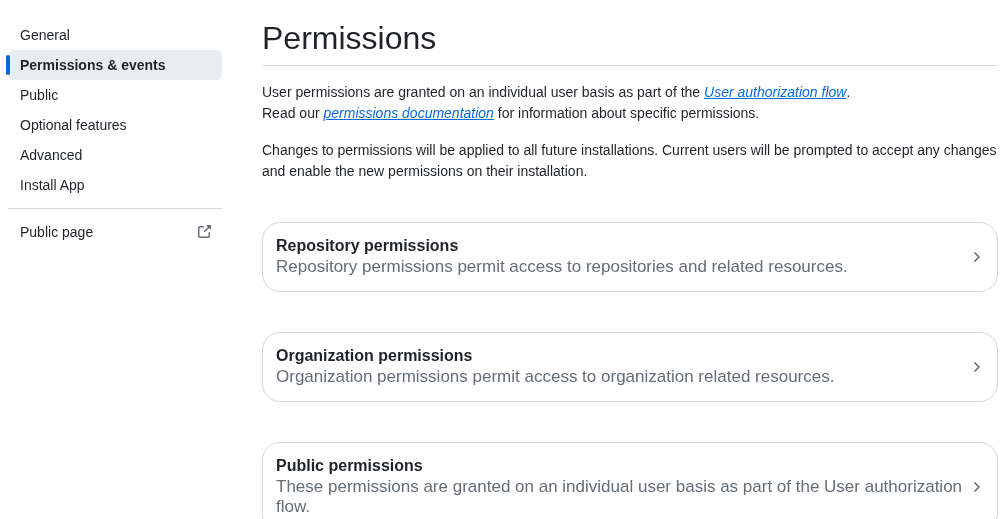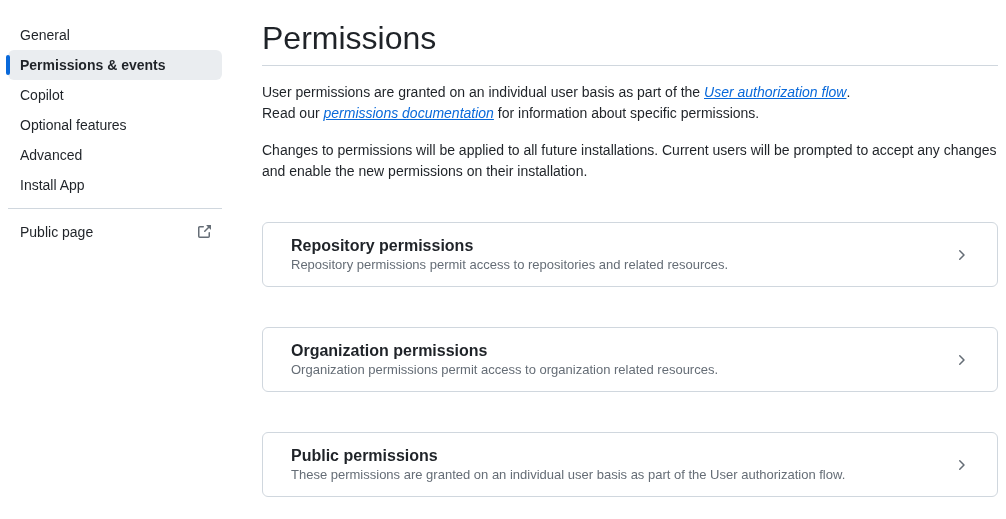--- a/index.html
+++ b/index.html
@@ -72,62 +72,62 @@
     .intro-block {
       margin-bottom: 16px;
     }
     .intro a {
       color: #0969da;
       text-decoration: underline;
       font-style: italic;
     }
     .panel {
       border: 1px solid #d0d7de;
-      border-radius: 6px;
-      padding: 14px 28px;
+      border-radius: 18px;
+      padding: 14px 13px;
       margin-top: 40px;
       display: flex;
       align-items: center;
       justify-content: space-between;
       cursor: pointer;
     }
     .panel:first-of-type {
       margin-top: 20px;
     }
     .panel-text {
       flex: 1;
     }
     .panel-title {
       font-size: 16px;
       font-weight: 600;
       margin-bottom: 2px;
     }
     .panel-desc {
-      font-size: 13px;
+      font-size: 17px;
       color: #656d76;
     }
     .chevron {
       width: 16px;
       height: 16px;
       color: #656d76;
       flex-shrink: 0;
     }
   </style>
 </head>
 <body>
 
 <nav class="sidebar">
   <div class="sidebar-item">
     <span>General</span>
   </div>
   <div class="sidebar-item active">
     <span>Permissions &amp; events</span>
   </div>
   <div class="sidebar-item">
-    <span>Copilot</span>
+    <span>Public</span>
   </div>
   <div class="sidebar-item">
     <span>Optional features</span>
   </div>
   <div class="sidebar-item">
     <span>Advanced</span>
   </div>
   <div class="sidebar-item">
     <span>Install App</span>
   </div>

